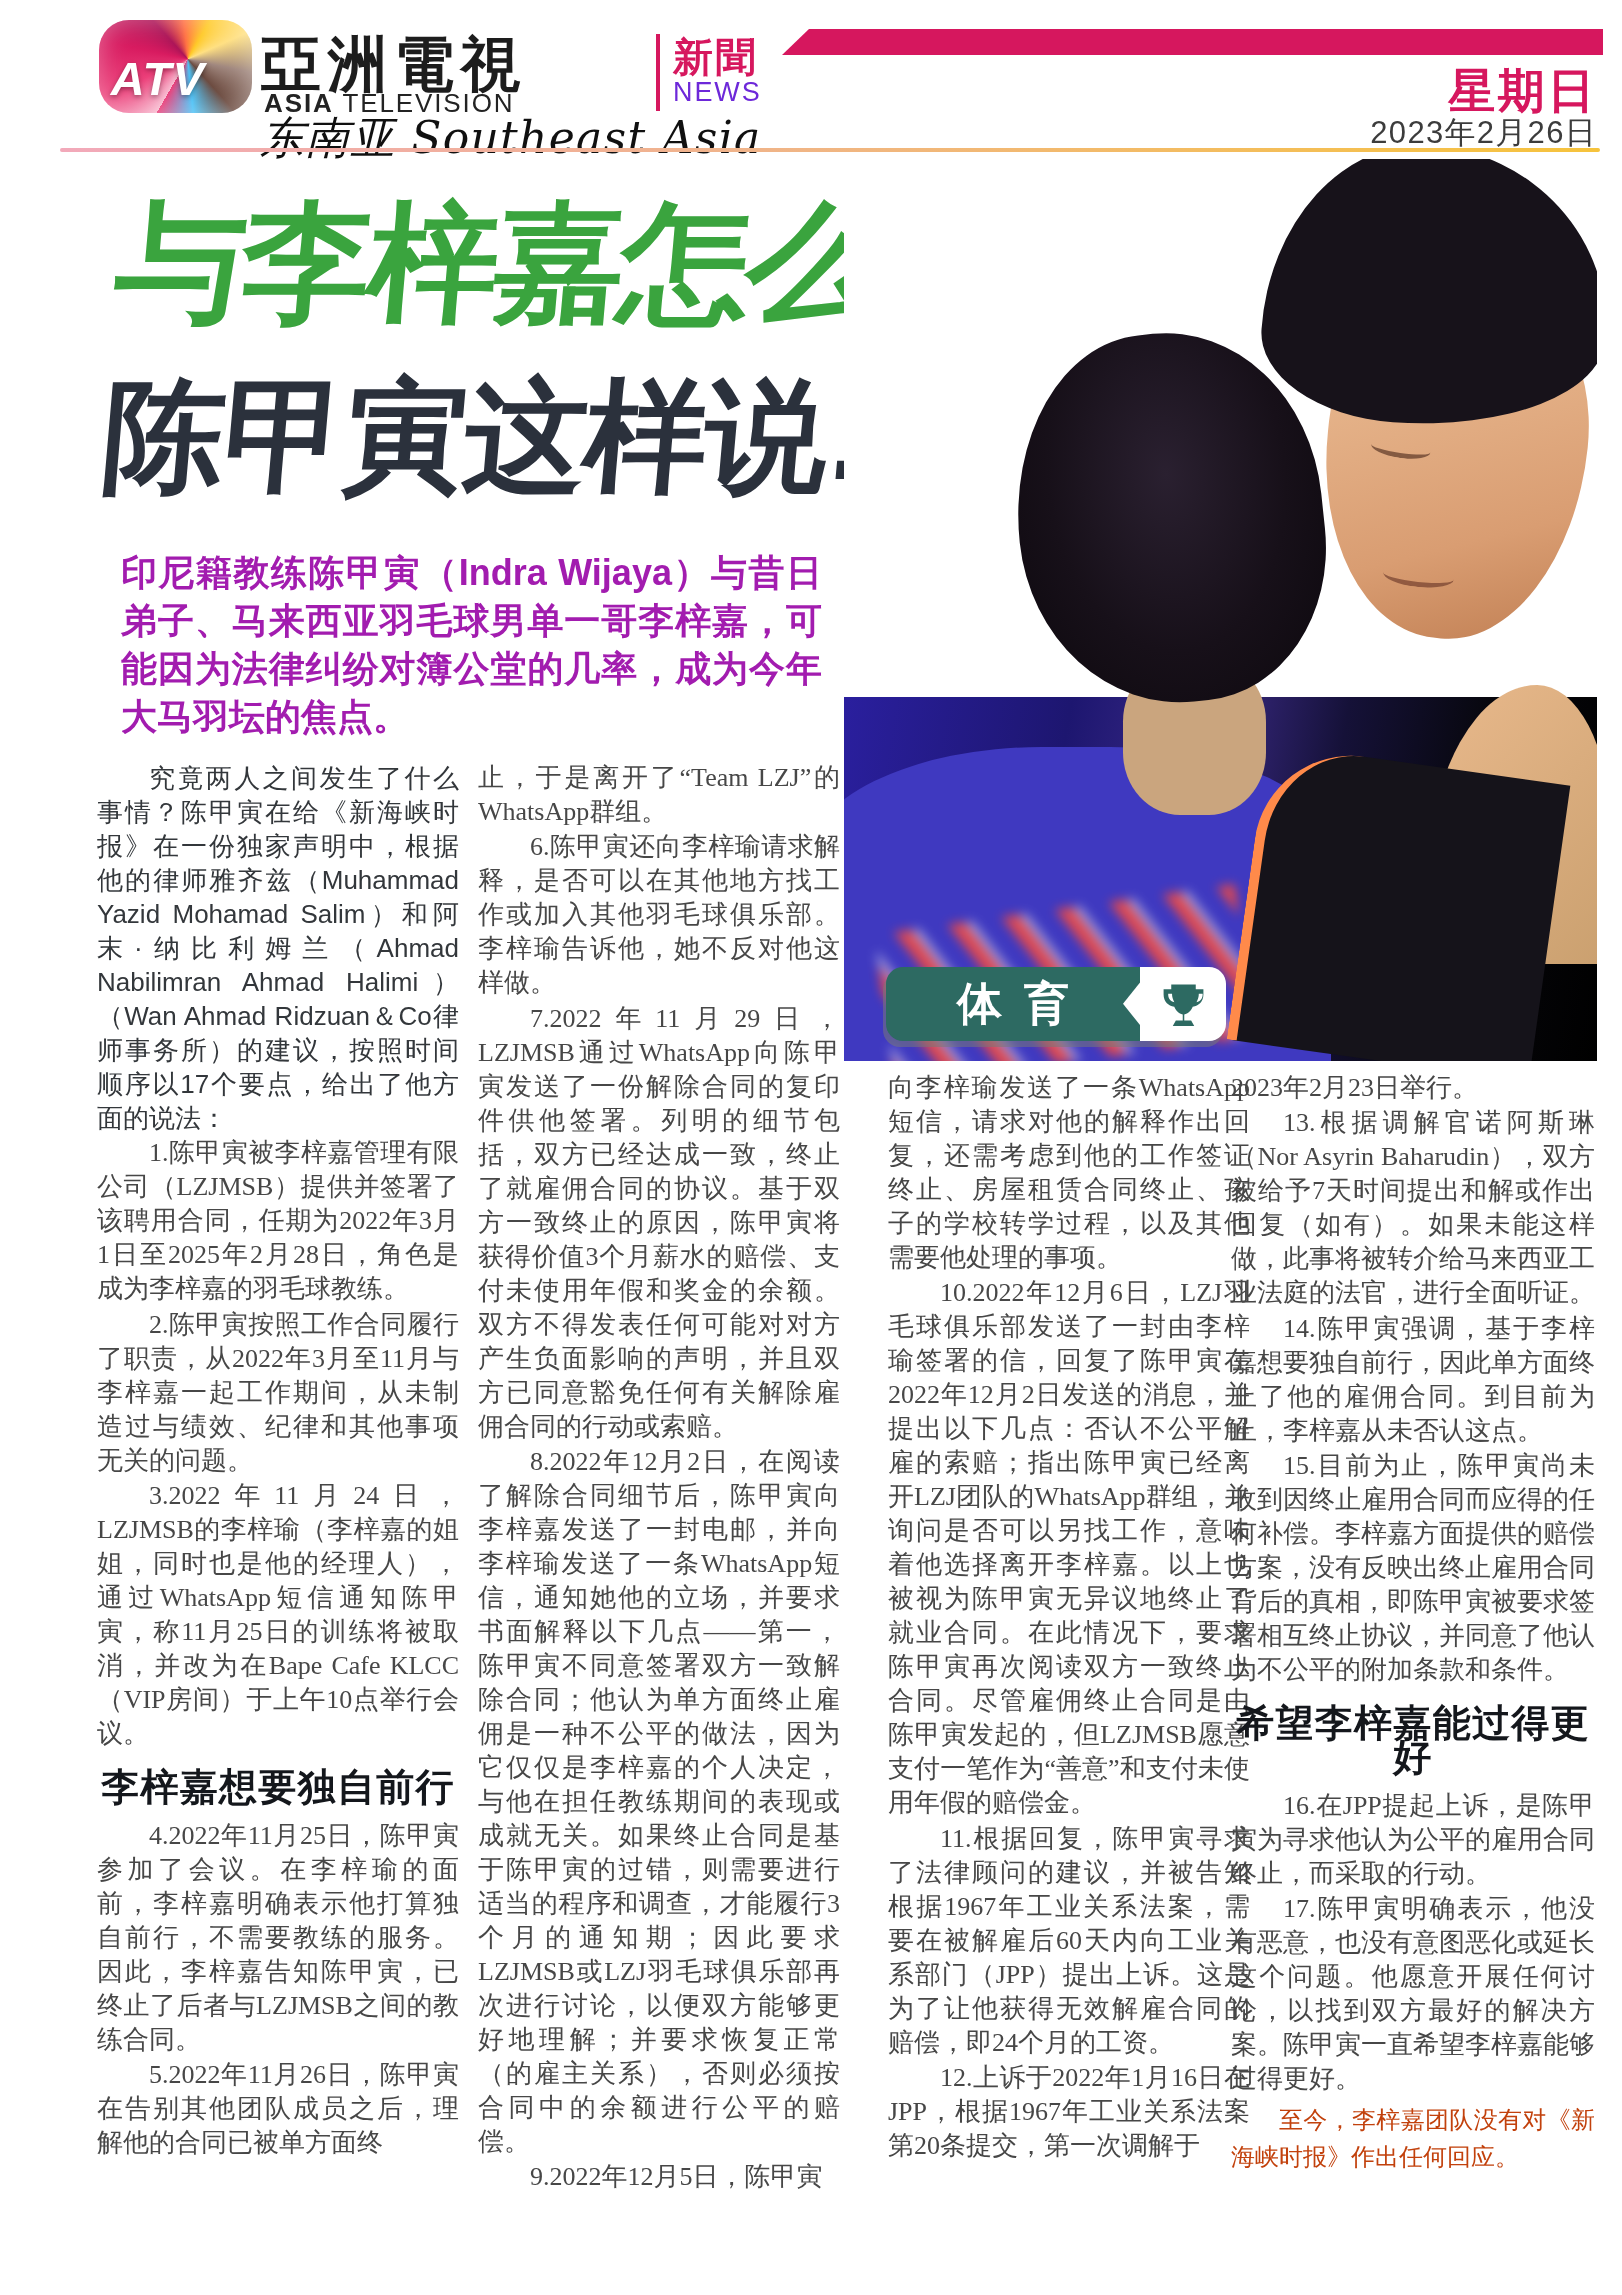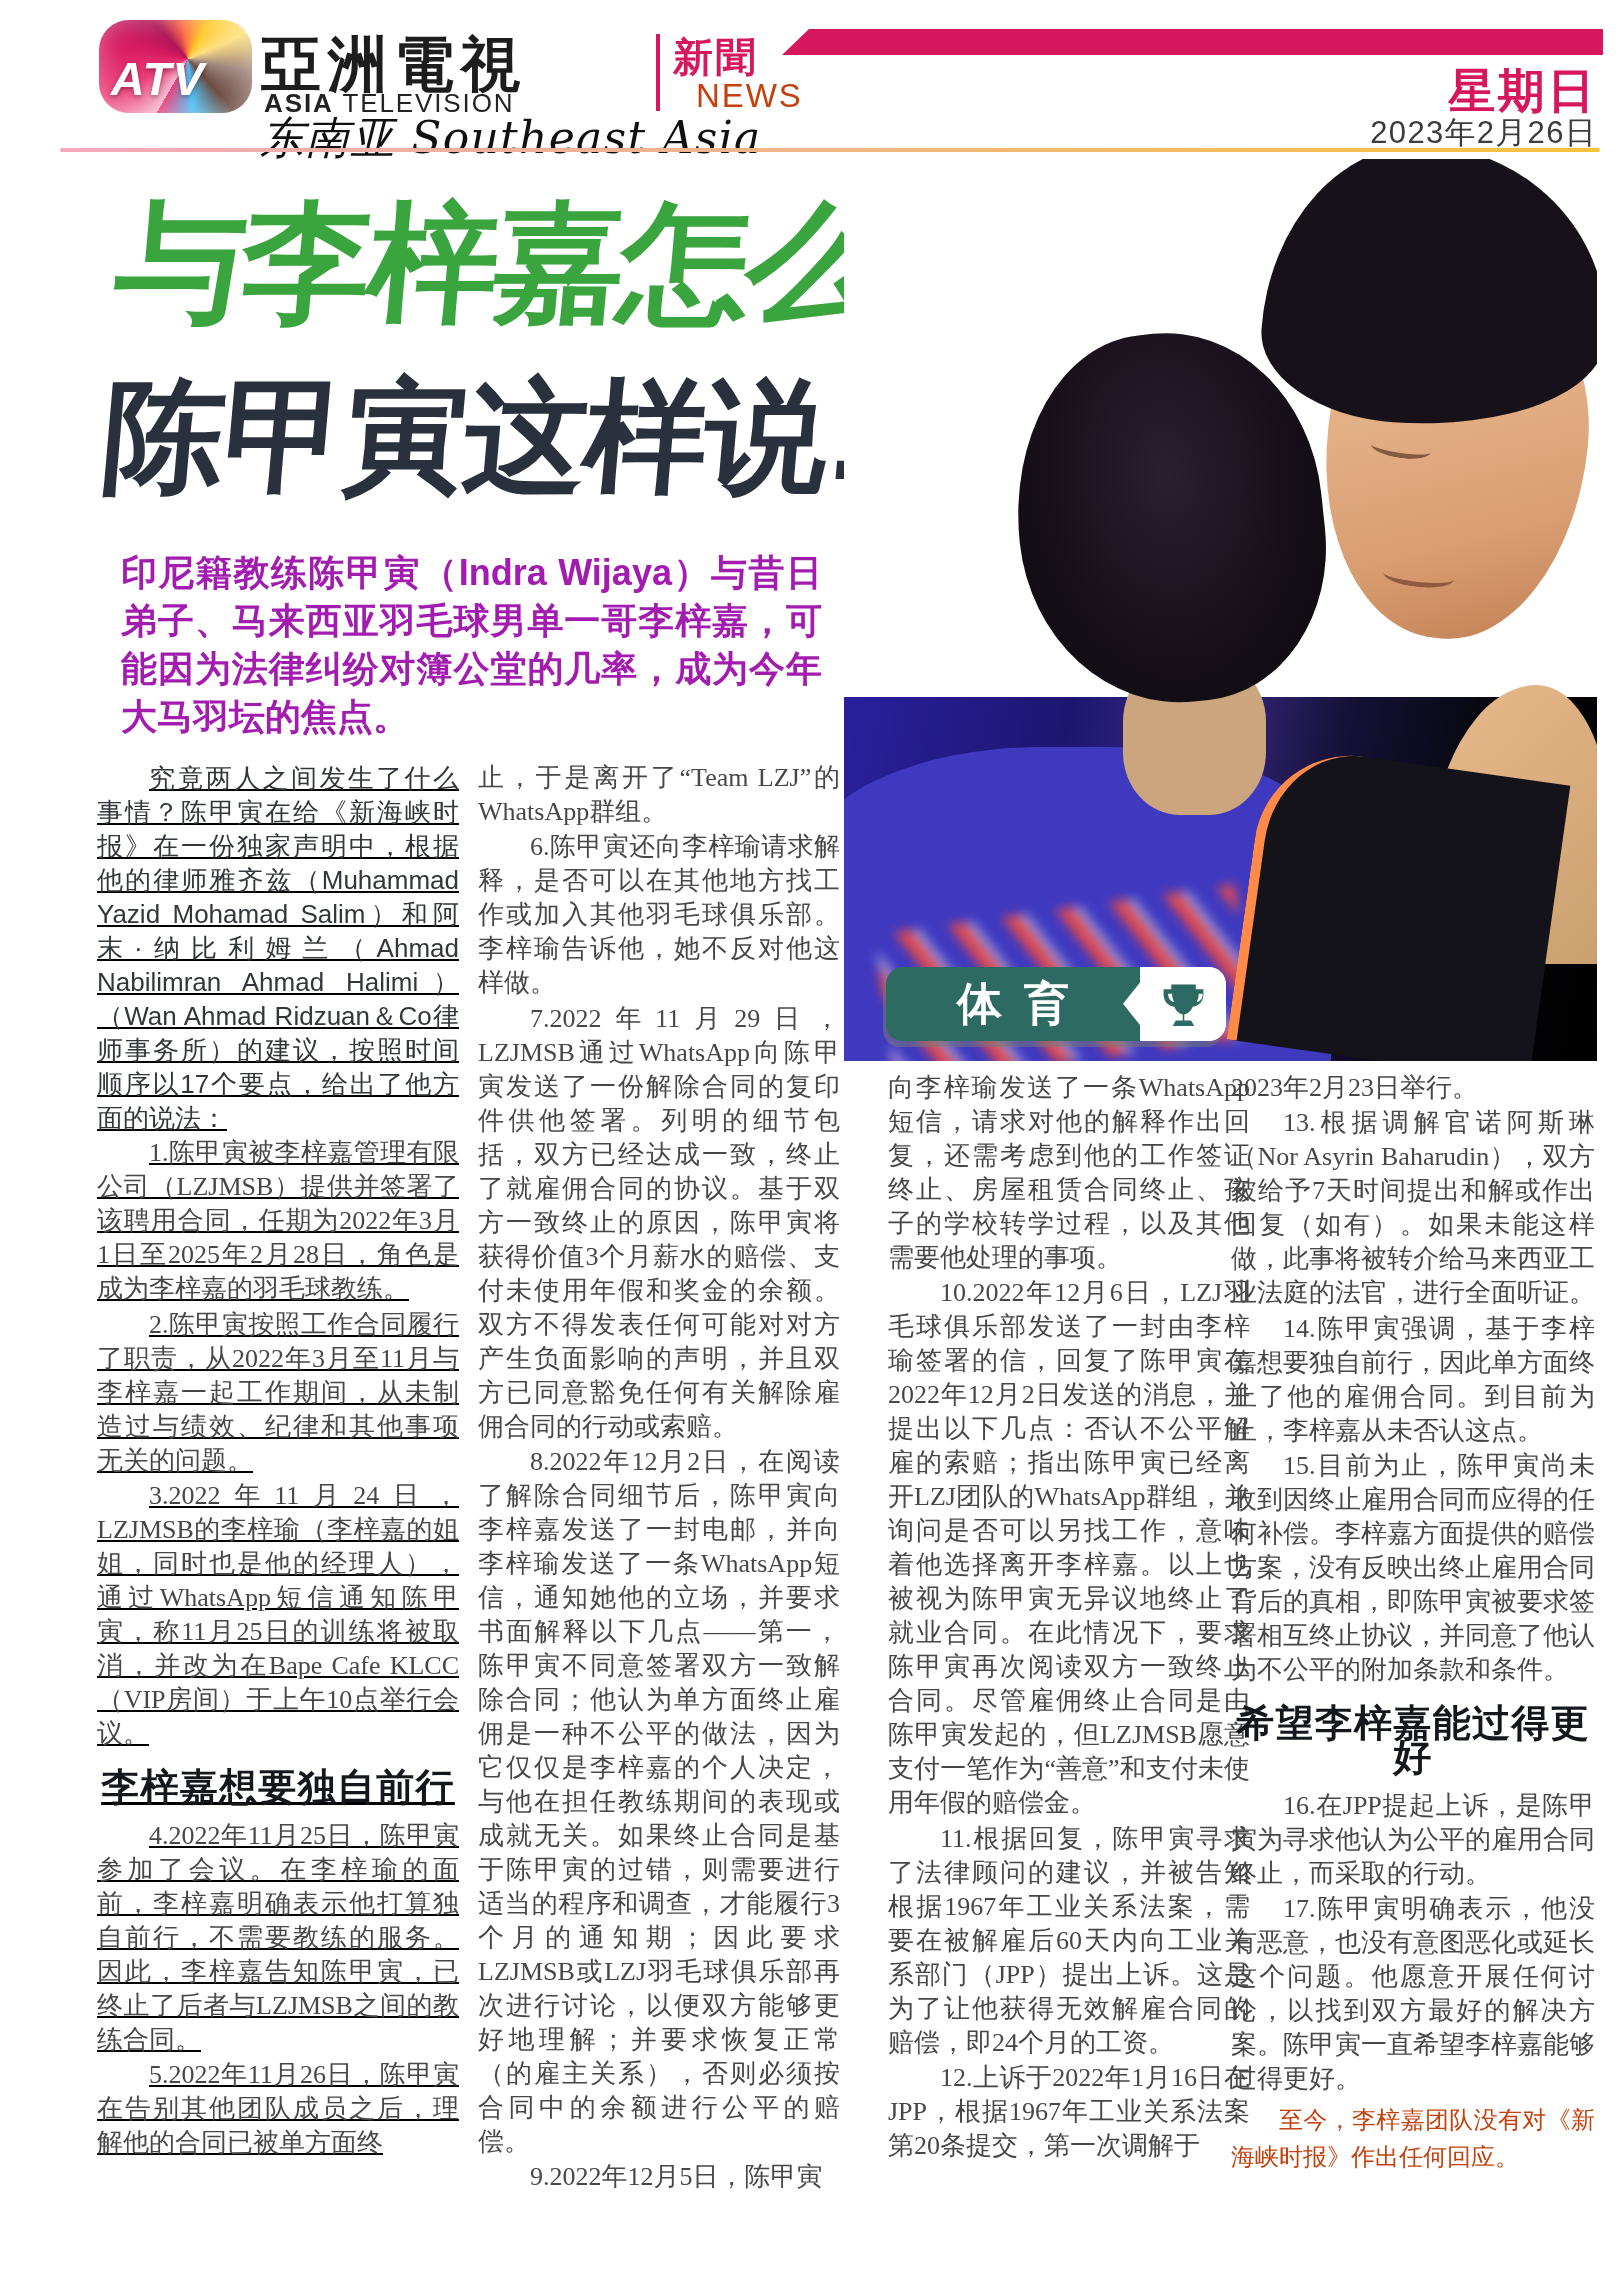--- a/index.html
+++ b/index.html
@@ -24,21 +24,21 @@
     text-shadow:0 1.9px 5.2px rgba(0,0,0,.35);
   }
   .brand-cn { position:absolute; left:261px; top:25px; font-size:60px; letter-spacing:6.5px;
     color:#1d1d1d; font-weight:bold; font-family:"Liberation Sans",sans-serif; }
   .brand-en { position:absolute; left:264px; top:88px; font-size:26px; color:#232323; letter-spacing:1.9px; }
   .brand-en .b1 { font-weight:bold; }
   .brand-script { position:absolute; left:260px; top:109px; font-size:44px; color:#101010;
     font-style:italic; font-family:"DejaVu Serif",serif; letter-spacing:1.3px; }
   .v-rule { position:absolute; left:656px; top:34px; width:3.9px; height:77px; background:#d6175e; }
   .news-cn { position:absolute; left:673px; top:30px; font-size:40px; font-weight:bold; color:#d6175e; letter-spacing:2.6px; }
-  .news-en { position:absolute; left:673px; top:77px; font-size:33px; color:#c2410c; letter-spacing:1.9px;margin-left:23px; }
+  .news-en { position:absolute; left:673px; top:77px; font-size:27px; color:#6d28d9; letter-spacing:1.9px; }
   .top-bar {
     position:absolute; left:782px; top:29px; width:821px; height:26px; background:#d6175e;
     clip-path:polygon(27px 0, 100% 0, 100% 100%, 0 100%);
   }
   .weekday { position:absolute; right:26px; top:60px; font-size:47px; font-weight:bold; color:#d6175e; letter-spacing:2.6px; }
   .date { position:absolute; right:26px; top:112px; font-size:31px; color:#3c3c3c; letter-spacing:1.3px; }
   .header-rule {
     position:absolute; left:60px; top:148px; width:1540px; height:3.9px;
     background:linear-gradient(90deg,#f2a9ba 0%, #f0b489 45%, #f6c33c 100%);
     border-radius:1.9px;
@@ -49,21 +49,21 @@
   .hl2 { left:103px; top:356px; font-size:123px; letter-spacing:-2.6px; color:#2b313c; }
   
   .lead {
     position:absolute; left:121px; top:549px; width:701px;
     font-size:36px; line-height:48px; font-weight:bold; color:#a21caf;
     text-align:justify; font-family:"Liberation Sans",sans-serif;
   }
   
   .col { position:absolute; width:362px; font-size:26px; line-height:34px; text-align:justify; }
   .col p { margin:0 0 1.3px 0; }
-  .col-1 { left:97px;  top:761px;text-decoration:underline; }
+  .col-1 { left:97px;  top:761px; }
   .col-2 { left:478px;  top:761px; }
   .col-3 { left:888px; top:1071px; }
   .col-4 { left:1231px; top:1071px; width:364px; }
   .sans-p  { font-family:"Liberation Sans","DejaVu Sans",sans-serif; color:#33373b; }
   .serif-p { font-family:"Liberation Serif","DejaVu Serif",serif; color:#474747; }
   .indent { text-indent:2em; }
   .subhead {
     font-family:"Liberation Sans",sans-serif; font-weight:bold; text-align:center;
     font-size:38px; color:#14171c; letter-spacing:1.3px; margin:19.5px 0 14.3px !important;
     text-indent:0;

